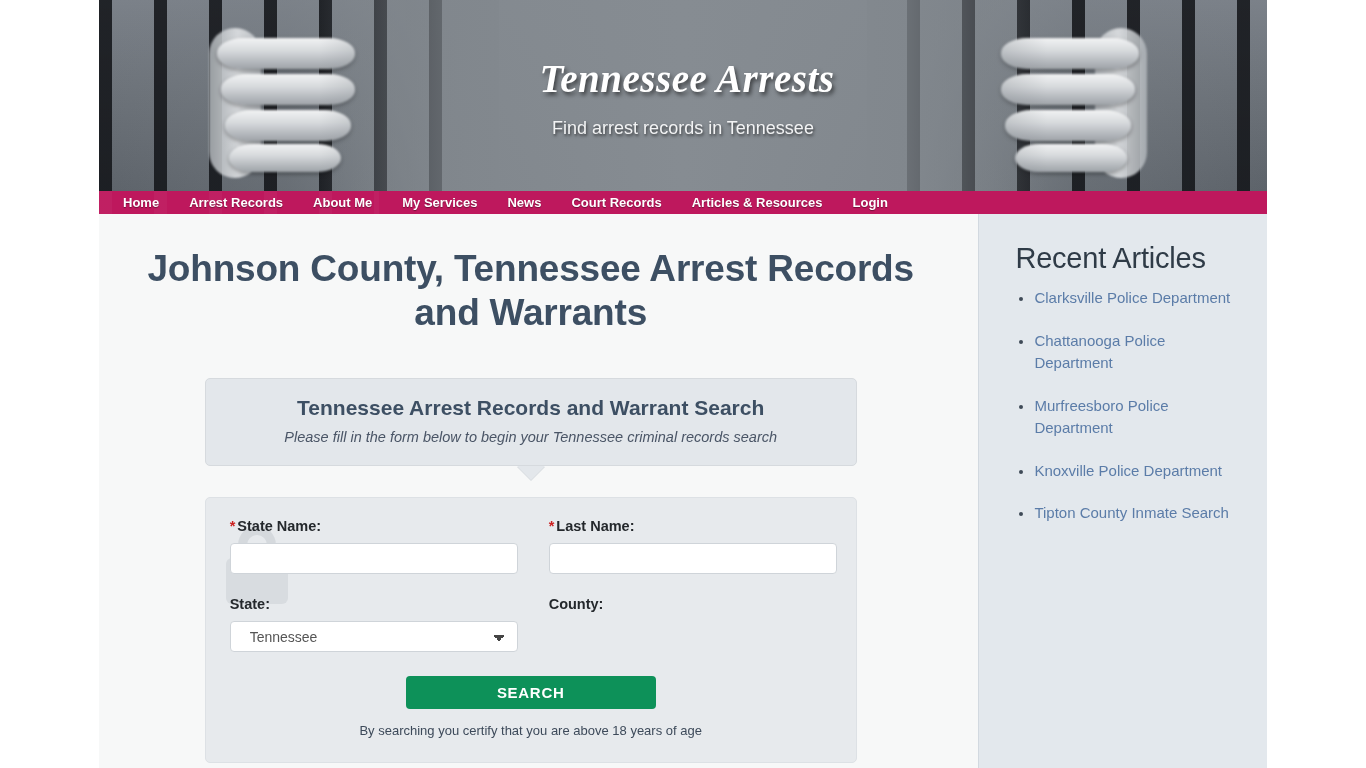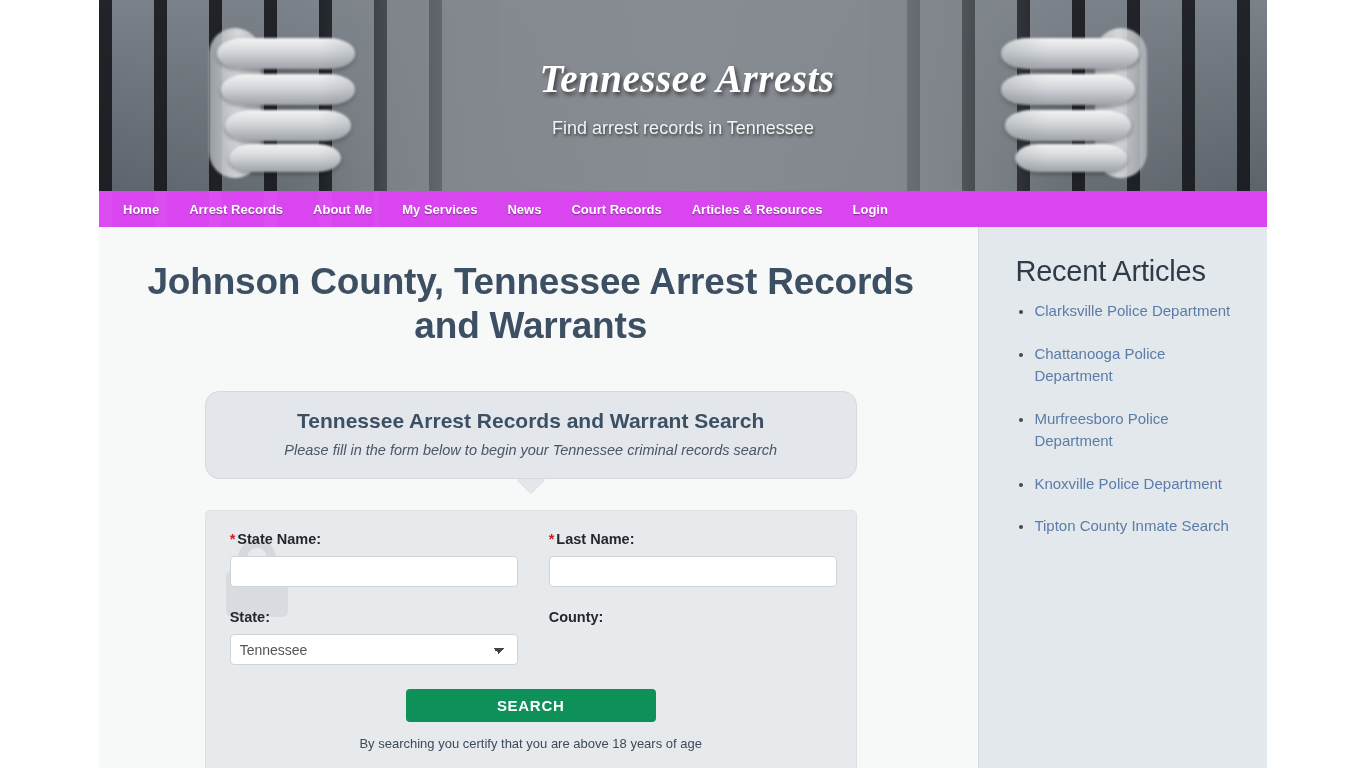--- a/index.html
+++ b/index.html
@@ -125,22 +125,22 @@
     text-align: center;
     font-size: 18px;
     color: #f2f3f4;
     text-shadow: 1px 2px 3px rgba(0,0,0,0.6);
   }
 
   
   .nav {
     position: relative;
     width: 1168px;
-    height: 36px;
-    background: #d946ef;
+    height: 23px;
+    background: #be185d;
     display: flex;
     align-items: center;
     padding-left: 9px;
   }
   .nav::before {
     content: "";
     position: absolute;
     left: 0; top: 0; bottom: 0; width: 280px;
     background-image: repeating-linear-gradient(
       90deg,
@@ -197,21 +197,21 @@
   
   .callout-wrap {
     position: relative;
     margin: 43px auto 0 auto;
     width: 652px;
   }
   .callout {
     position: relative;
     background: #e3e7eb;
     border: 1px solid #d6dade;
-    border-radius: 14px;
+    border-radius: 5px;
     padding: 17px 24px 20px 24px;
     text-align: center;
   }
   .callout-title {
     font-size: 21px;
     font-weight: bold;
     color: #3d4f63;
     margin: 0 0 9px 0;
   }
   .callout-sub {
@@ -299,21 +299,21 @@
     color: #333;
     outline: none;
   }
   .row-gap { height: 22px; }
   .select-input {
     width: 288px;
     height: 31px;
     border: 1px solid #cfd4d9;
     border-radius: 4px;
     background: #ffffff;
-    padding: 0 9px;
+    padding: 0 19px;
     font-size: 14px;
     font-family: "Liberation Sans", sans-serif;
     color: #555;
     outline: none;
     appearance: none;
     -webkit-appearance: none;
     background-image:
       linear-gradient(45deg, transparent 50%, #444 50%),
       linear-gradient(135deg, #444 50%, transparent 50%);
     background-position:

